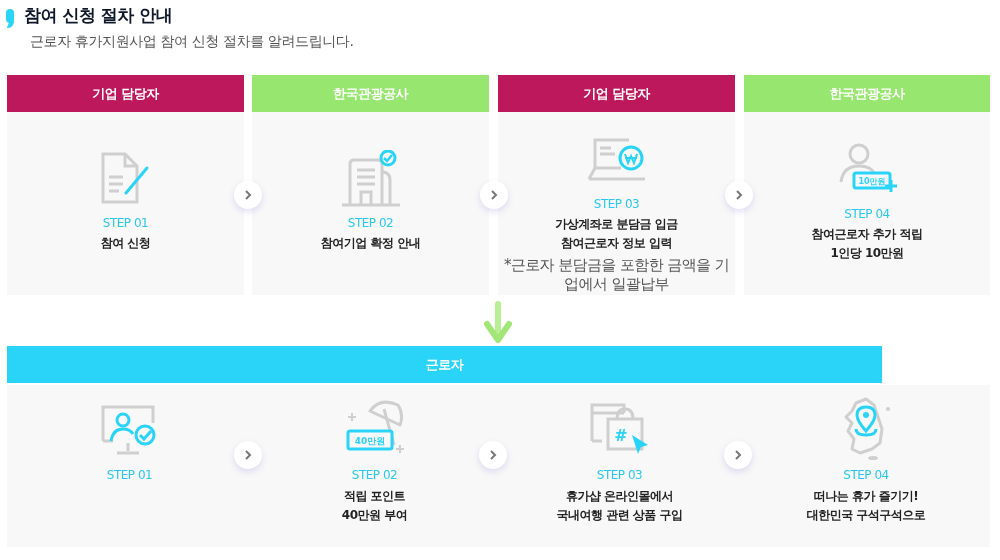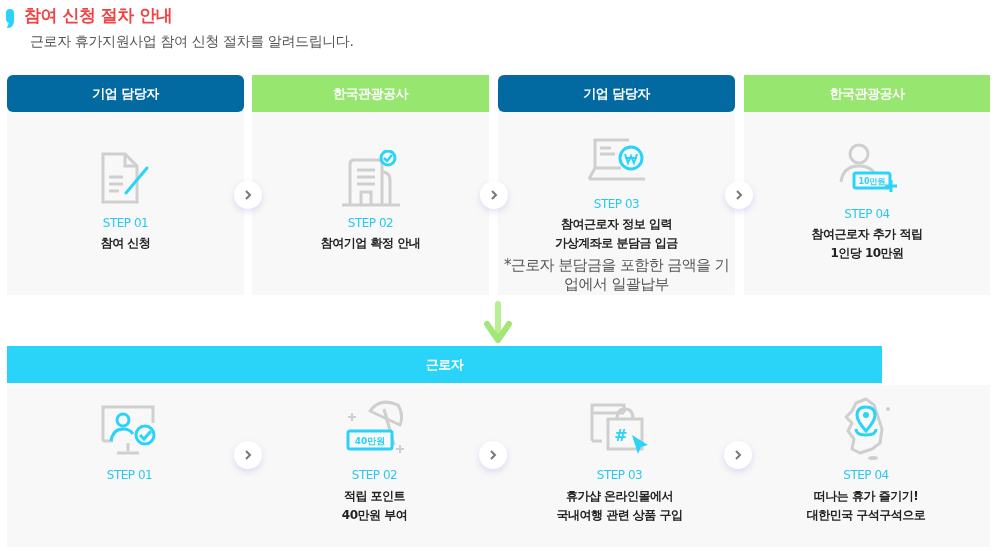--- a/index.html
+++ b/index.html
@@ -2,27 +2,27 @@
 <html><head>
 <meta charset="utf-8">
 <style>
   * { box-sizing: border-box; margin: 0; padding: 0; }
   html, body { width: 1000px; height: 560px; background: #ffffff; overflow: hidden; }
   body { font-family: "DejaVu Sans", "Liberation Sans", sans-serif; color: #333; position: relative; }
 
   .title-row { position: absolute; left: 6px; top: 4px; display: flex; align-items: center; }
   .title-mark { width: 8px; height: 14px; background: #2ad4f9; border-radius: 4px 4px 2px 4px; margin-right: 10px; position: relative; }
   .title-mark::after { content: ""; position: absolute; left: 2px; bottom: -5px; width: 5px; height: 6px; background: #2ad4f9; border-radius: 0 0 4px 0; transform: skewX(-20deg); }
-  .title { font-size: 17px; font-weight: bold; color: #ef4444; letter-spacing: -0.5px; }
+  .title { font-size: 17px; font-weight: bold; color: #0f172a; letter-spacing: -0.5px; }
   .subtitle { position: absolute; left: 30px; top: 33px; font-size: 14px; color: #555; letter-spacing: -0.4px; }
 
   .row1 { position: absolute; left: 7px; top: 75px; width: 983px; height: 220px; }
   .card { position: absolute; top: 0; width: 237px; height: 220px; background: #f8f8f8; }
   .card-head { height: 37px; line-height: 37px; text-align: center; color: #fff; font-size: 13px; font-weight: bold; letter-spacing: -0.5px; }
-  .card-head.gray { background: #0369a1; border-radius: 6px; }
+  .card-head.gray { background: #be185d; }
   .card-head.green { background: #96e66f; }
   .card-body { position: relative; height: 183px; text-align: center; }
   .card-icon { position: absolute; left: 50%; transform: translateX(-50%); }
   .step { position: absolute; left: 0; right: 0; font-size: 12px; color: #2ac8ef; letter-spacing: -0.5px; }
   .desc { position: absolute; left: 0; right: 0; font-size: 12px; font-weight: bold; color: #222; line-height: 19px; letter-spacing: -0.5px; }
   .note { position: absolute; left: 0; right: 0; font-size: 15px; color: #555; letter-spacing: -0.6px; }
 
   .arrow-btn { position: absolute; width: 28px; height: 28px; border-radius: 50%; background: #fff; box-shadow: 0 3px 6px rgba(140,130,220,0.25); display: flex; align-items: center; justify-content: center; z-index: 3; cursor: pointer; }
   .arrow-btn svg { width: 10px; height: 10px; }
 
@@ -89,22 +89,22 @@
         <path d="M10 32 V4 H44" fill="none" stroke="#cfcfcf" stroke-width="3"></path>
         <line x1="15" y1="12" x2="26" y2="12" stroke="#cfcfcf" stroke-width="3"></line>
         <line x1="15" y1="18" x2="30" y2="18" stroke="#cfcfcf" stroke-width="3"></line>
         <path d="M4 43 L10 32 H36" fill="none" stroke="#cfcfcf" stroke-width="3"></path>
         <line x1="4" y1="43" x2="60" y2="43" stroke="#cfcfcf" stroke-width="3"></line>
         <circle cx="46" cy="22" r="11" fill="#f8f8f8" stroke="#2ad4f9" stroke-width="3"></circle>
         <path d="M40 18 L43 27 L46 20 L49 27 L52 18 M40 22 H52" fill="none" stroke="#2ad4f9" stroke-width="2"></path>
       </svg>
       <div class="step" style="top:85px;">STEP 03</div>
       <div class="desc" style="top:103px;">
+        <div>가상계좌로 분담금 입금</div>
         <div>참여근로자 정보 입력</div>
-        <div>가상계좌로 분담금 입금</div>
       </div>
       <div class="note" style="top:144px;">*근로자 분담금을 포함한 금액을 기업에서 일괄납부</div>
     </div>
   </div>
 
   <div class="card" style="left:737px; width:246px;">
     <div class="card-head green">한국관광공사</div>
     <div class="card-body">
       <svg class="card-icon" style="top:30px;" width="64" height="52" viewBox="0 0 64 52">
         <circle cx="24" cy="12" r="9" fill="none" stroke="#cfcfcf" stroke-width="3"></circle>

